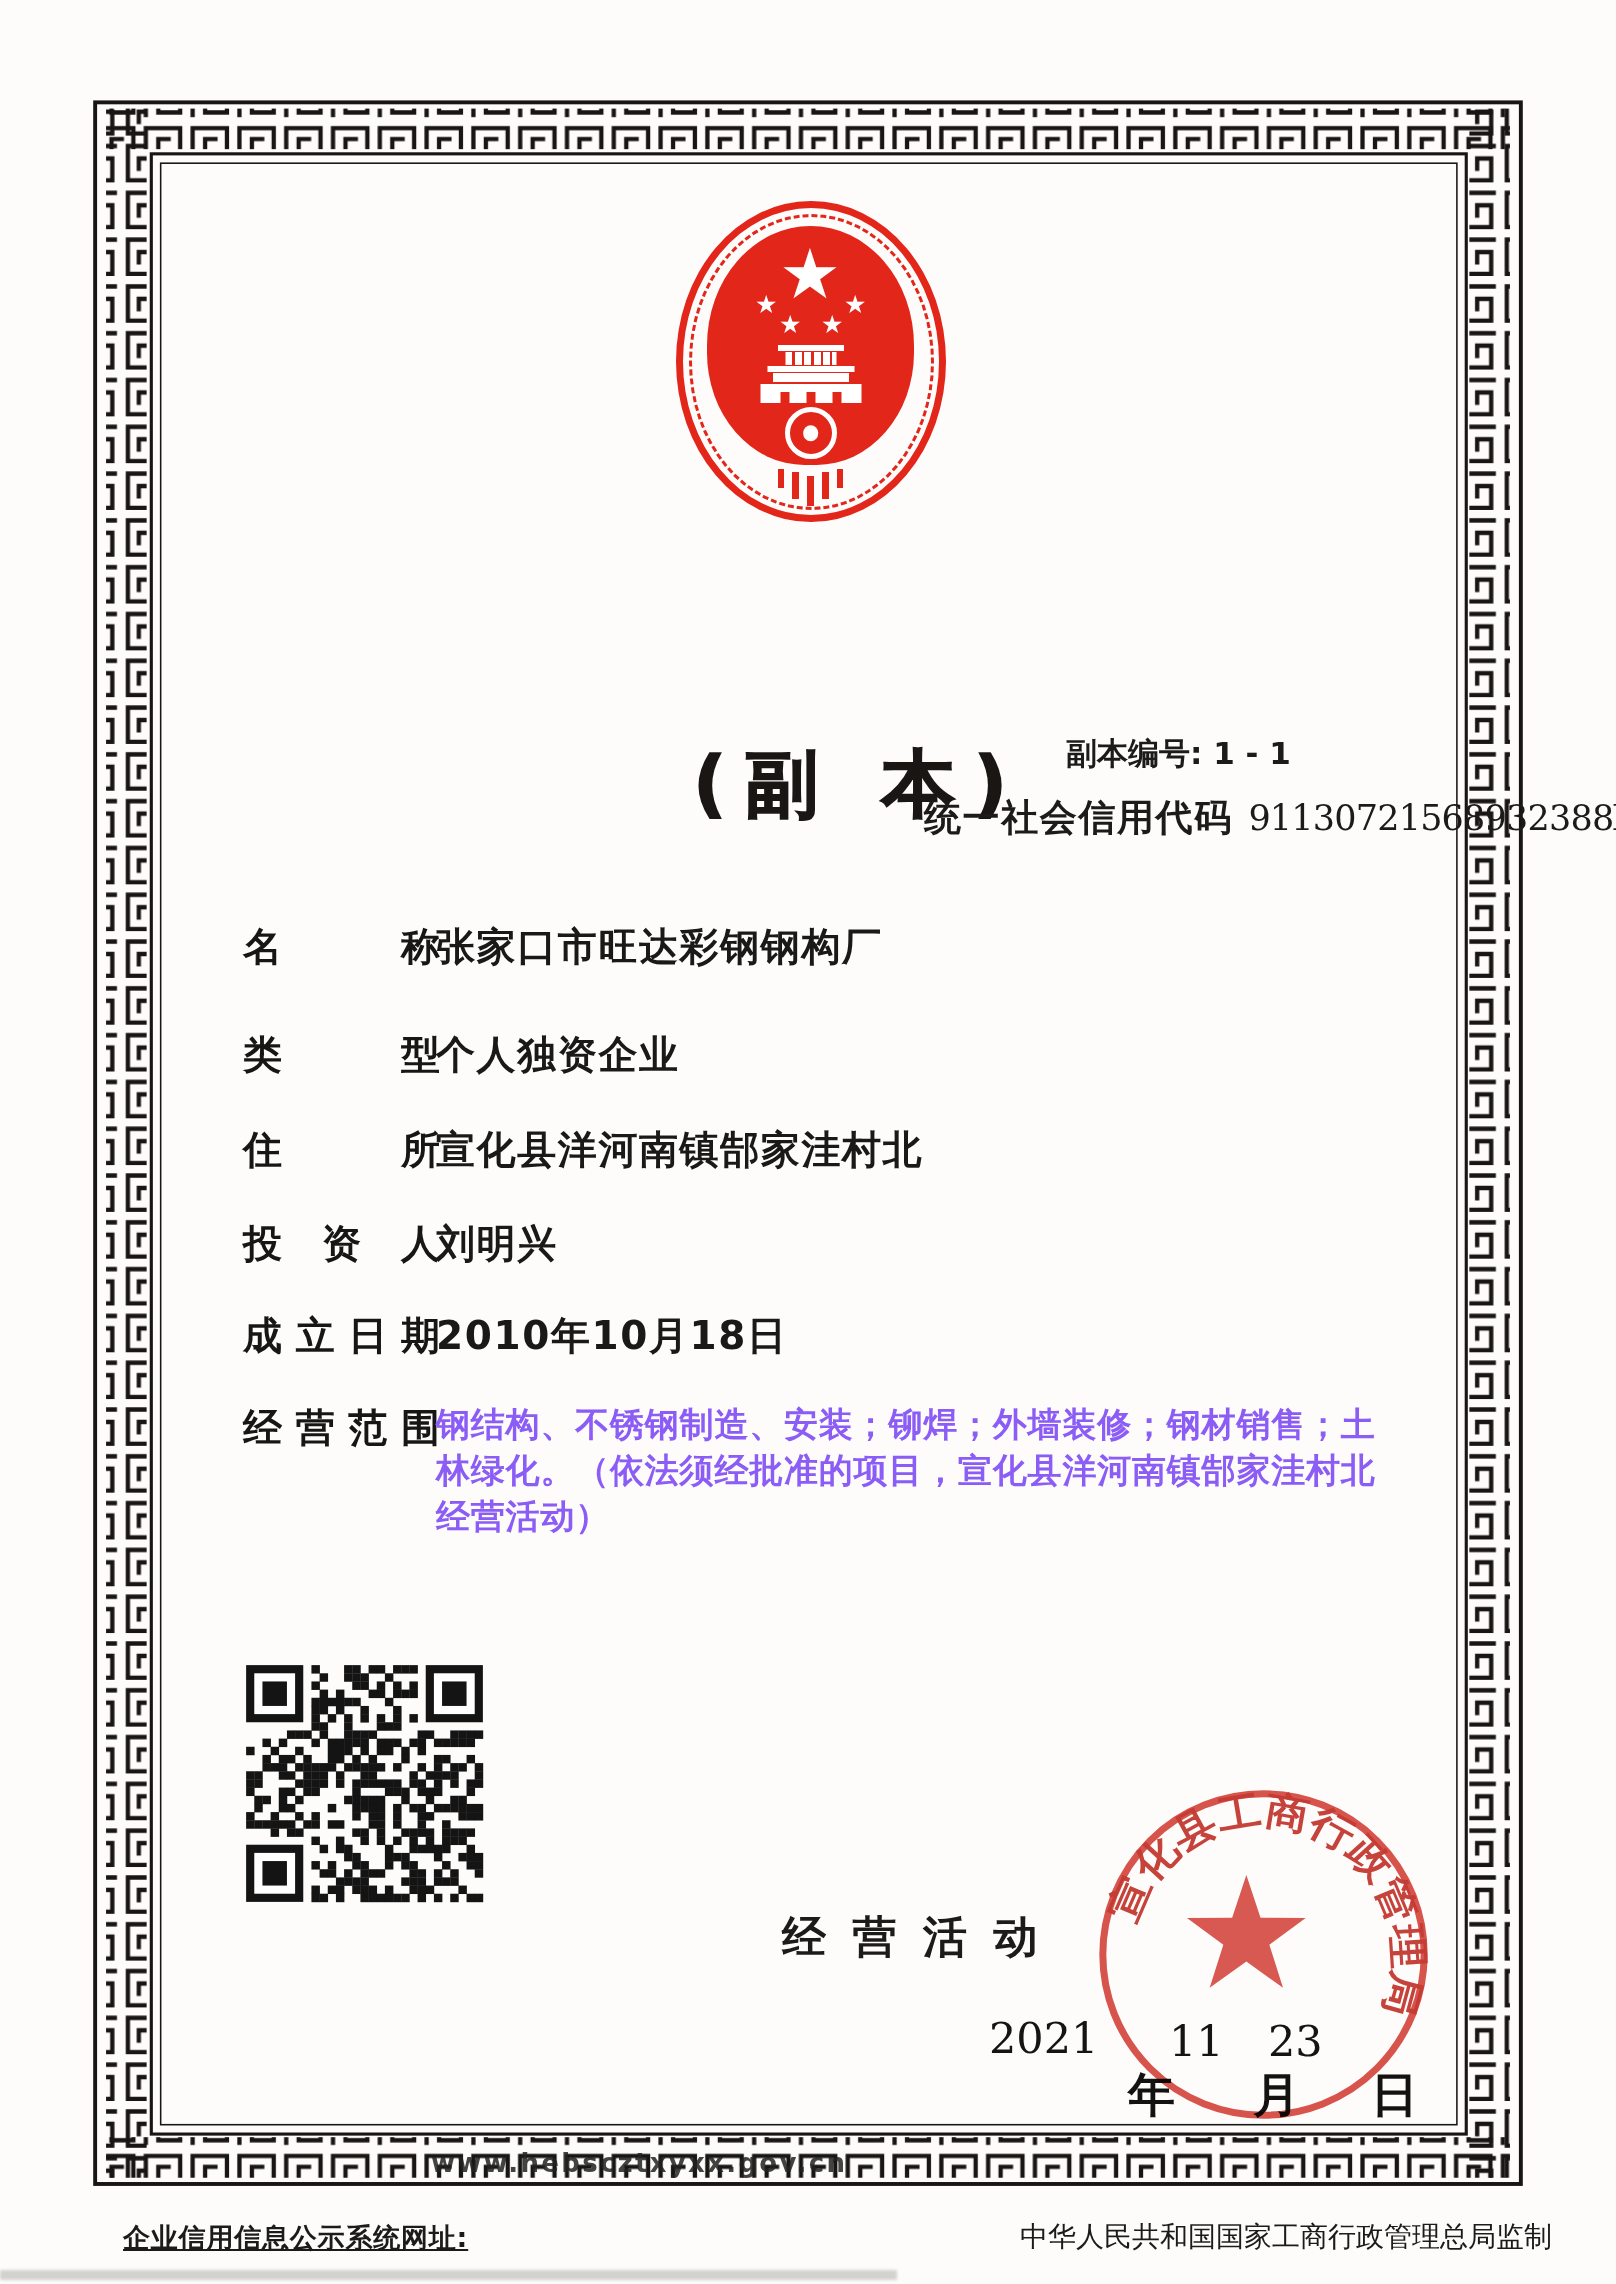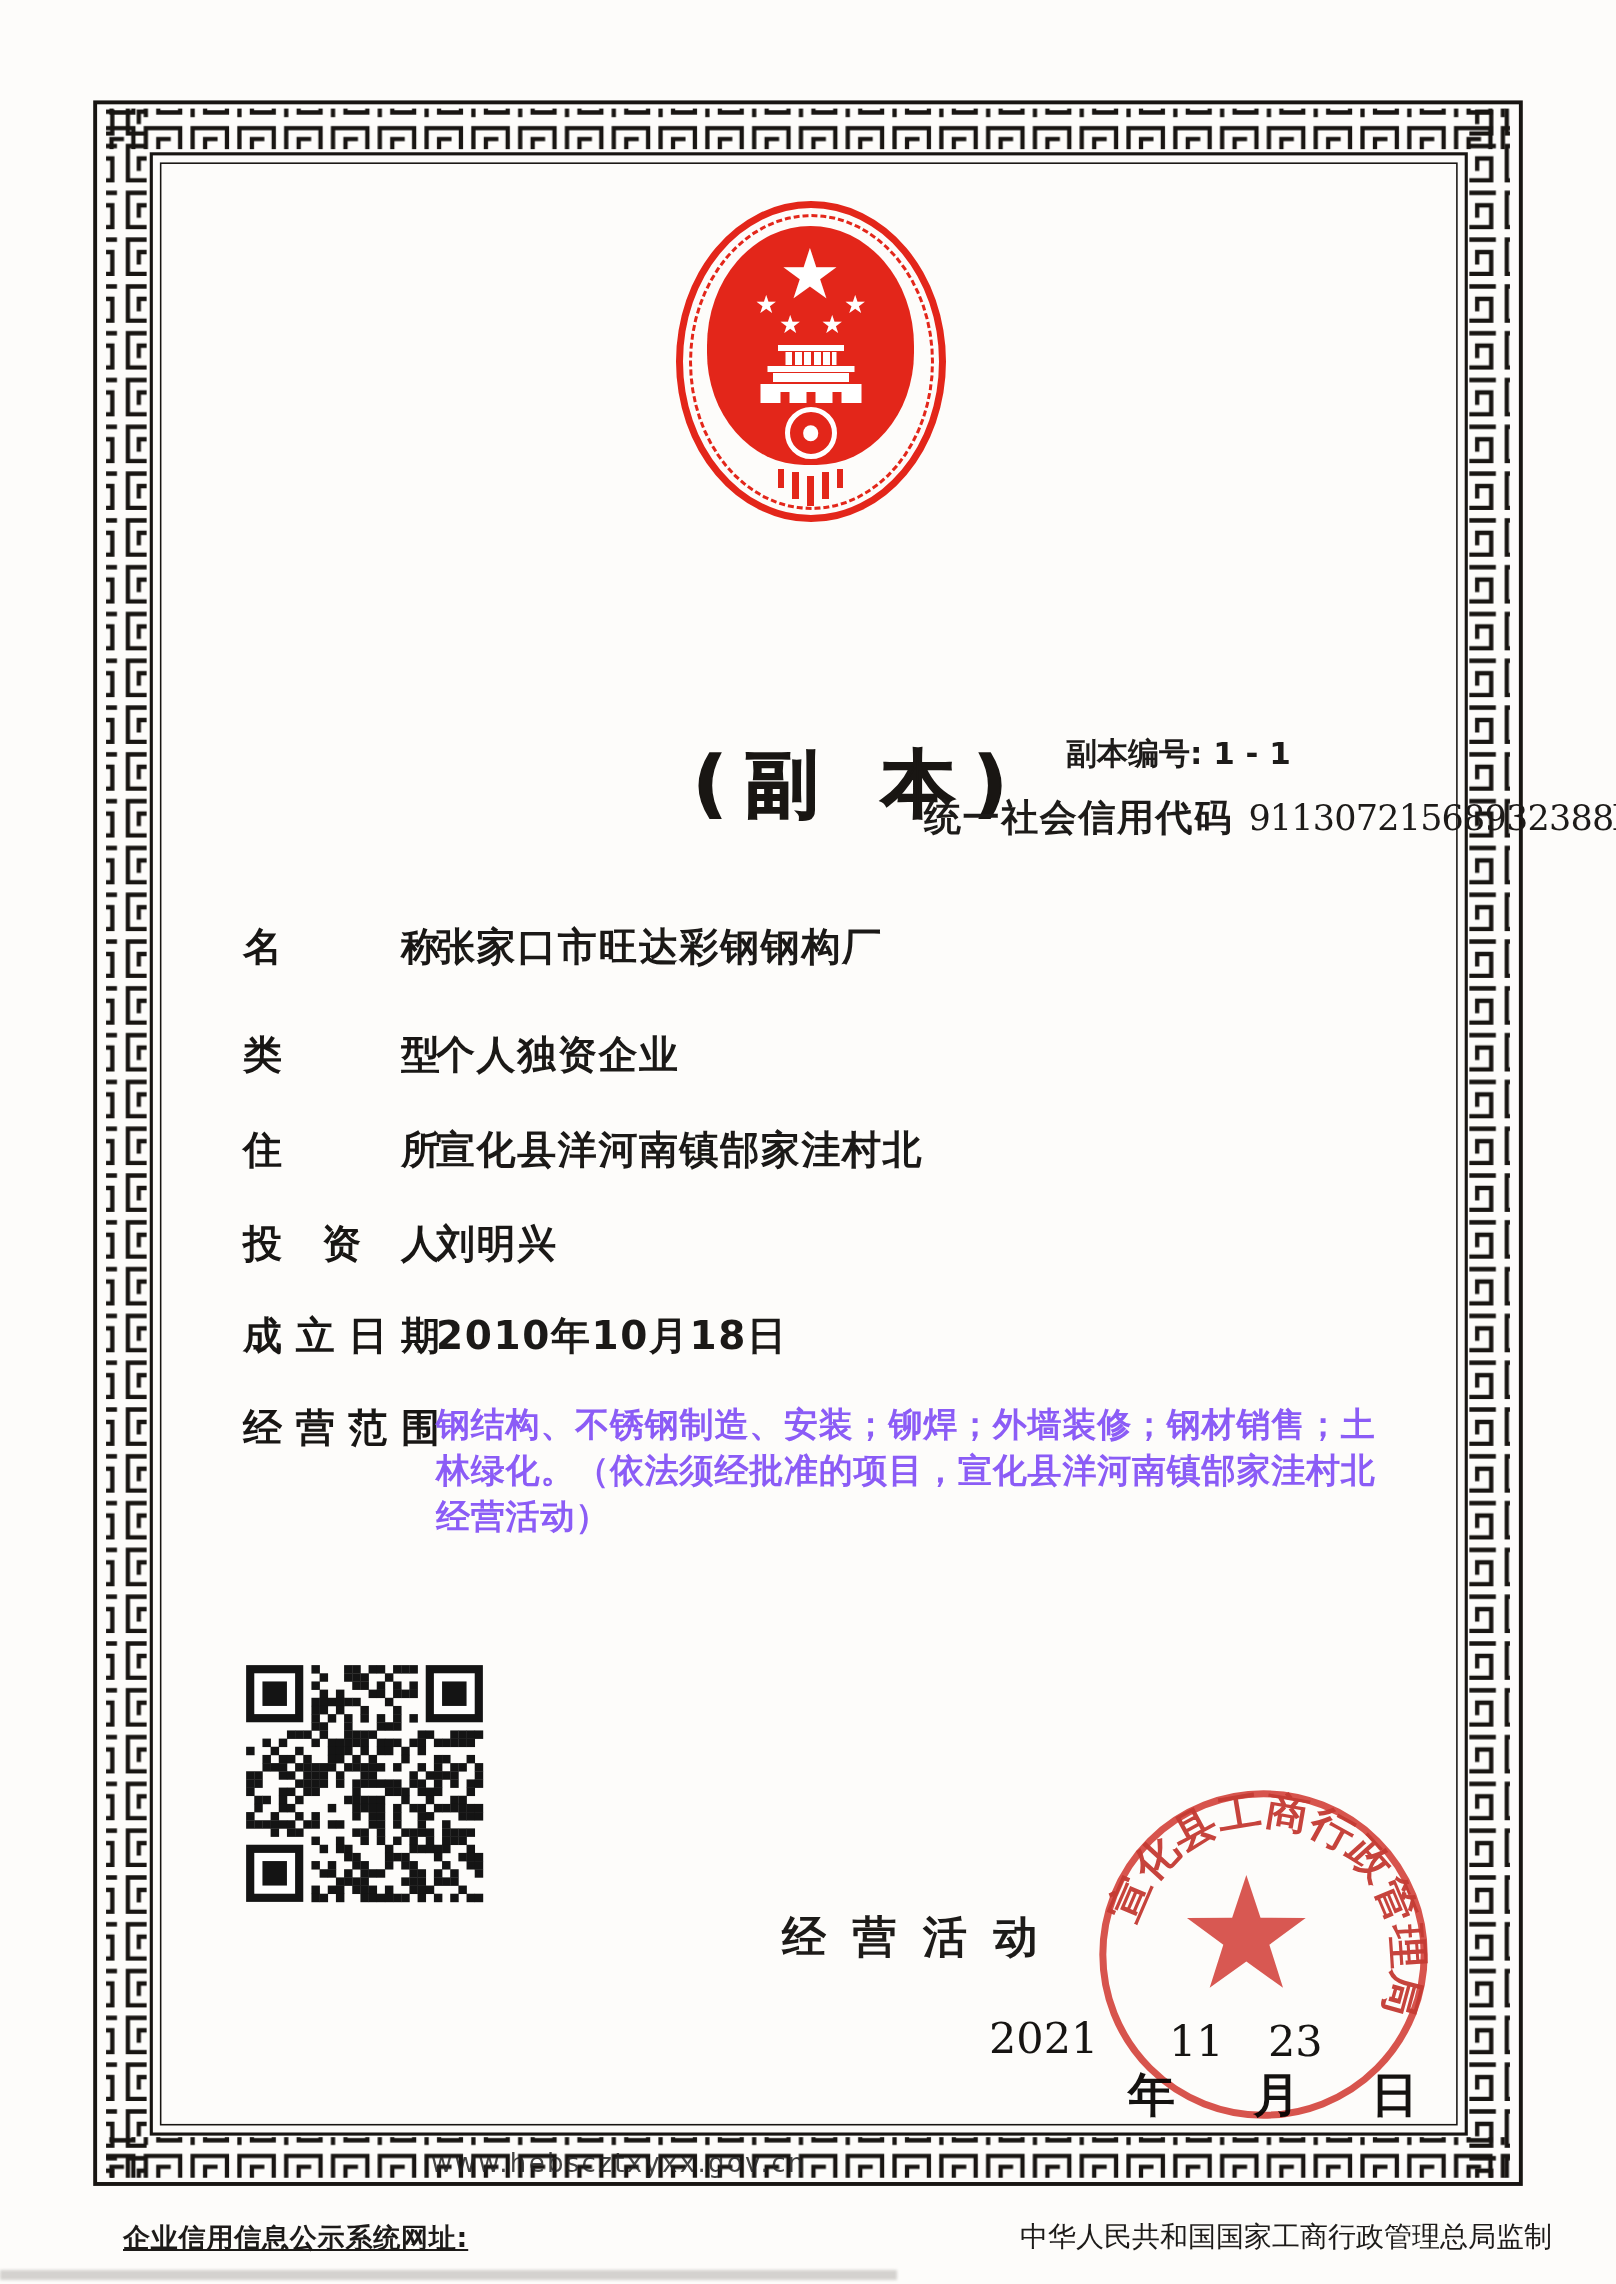--- a/index.html
+++ b/index.html
@@ -59,21 +59,21 @@
   .stamp-wrap{position:absolute;left:1088px;top:1779px;width:351px;height:351px;mix-blend-mode:multiply;}
   .d-num{font-family:"DejaVu Serif","Liberation Serif",serif;font-size:43px;color:#161412;}
   .d-year{left:989px;top:2013px;}
   .d-month{left:1169px;top:2016px;}
   .d-day{left:1268px;top:2016px;}
   .d-unit{font-size:47px;font-weight:bold;color:#141210;}
   .u-year{left:1128px;top:2064px;}
   .u-month{left:1253px;top:2064px;}
   .u-day{left:1371px;top:2064px;}
 
-  .watermark{left:431px;top:2148px;font-size:26px;font-weight:normal;letter-spacing:2.3px;opacity:.85;filter:blur(0.5px);color:#232323;}
+  .watermark{left:431px;top:2148px;font-size:26px;font-weight:bold;letter-spacing:2.3px;opacity:.85;filter:blur(0.5px);color:#232323;}
   .footer-left{left:123px;top:2220px;font-size:27px;font-weight:bold;letter-spacing:0.8px;text-decoration:underline;}
   .footer-right{left:1020px;top:2218px;font-size:28px;font-weight:normal;letter-spacing:0;}
   .scan-shadow{left:0;top:2270px;width:897px;height:10px;background:#b3b0ac;opacity:.55;filter:blur(1.6px);}
 </style>
 </head>
 <body>
 
 <div class="page">
 
   <svg class="frame" width="1616" height="2284" viewBox="0 0 2072 2928">

